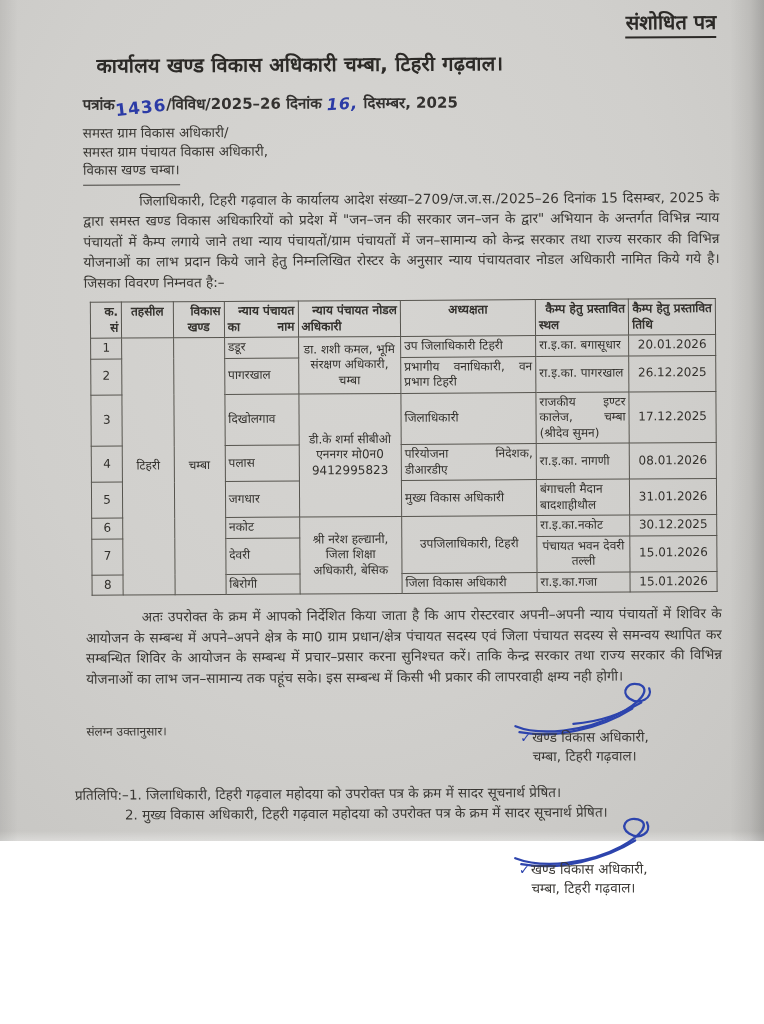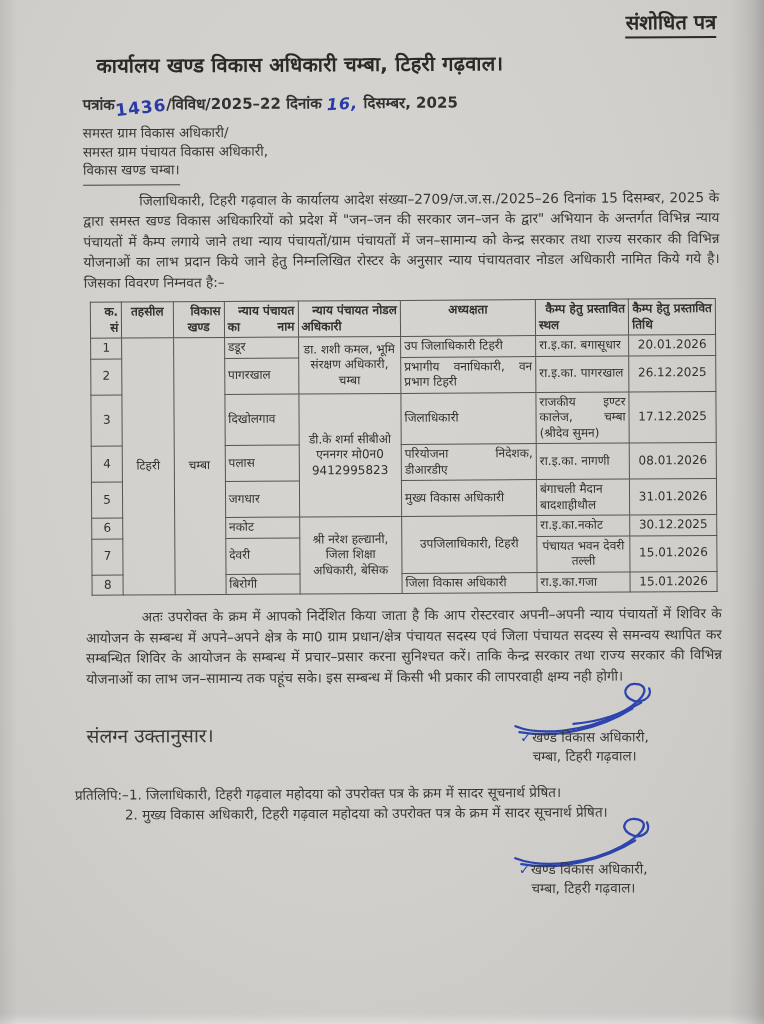--- a/index.html
+++ b/index.html
@@ -1,17 +1,17 @@
 <!DOCTYPE html>
 <html><head>
 <meta charset="utf-8">
 <style>
   html,body{margin:0;padding:0;width:764px;height:1024px;overflow:hidden;
     font-family:"DejaVu Sans","Liberation Sans",sans-serif;}
-  .photo{position:relative;width:764px;height:1024px;
+  .photo{position:relative;width:764px;height:841px;
     background:
       linear-gradient(90deg, rgba(0,0,0,0.07) 0, rgba(0,0,0,0) 18px),
       linear-gradient(270deg, rgba(0,0,0,0.18) 0, rgba(0,0,0,0.07) 14px, rgba(0,0,0,0) 34px),
       linear-gradient(0deg, rgba(255,255,255,0.35) 0, rgba(255,255,255,0) 10px),
       radial-gradient(ellipse at 45% 35%, #d6d5d2 0%, #d0cfcc 55%, #c6c5c2 100%);
     color:#35332f;}
   .content{position:absolute;left:0;top:0;width:764px;padding:10px 46px 0 82px;
     box-sizing:border-box;transform:rotate(-0.35deg);transform-origin:50% 0;}
   .revised{ text-align:right;font-size:20px;font-weight:bold;color:#2c2a27;padding-right:2px;}
   .revised span{border-bottom:2px solid #2c2a27;padding-bottom:2px;}
@@ -27,21 +27,21 @@
   table.roster{border-collapse:collapse;width:626px;margin:9px 0 0 6px;table-layout:fixed;
     font-size:12px;color:#33312d;}
   table.roster th,table.roster td{border:1px solid #57554f;padding:2px 3px;vertical-align:middle;
     line-height:15.5px;word-wrap:break-word;}
   table.roster th{font-weight:bold;vertical-align:top;text-align:right;}
   .th-j{text-align:justify;text-align-last:justify;margin-top:48px;}
   .th-c{text-align:center;text-align-last:center;}
   td.c{text-align:center;}
   td.j{text-align:justify;margin-top:43px;}
   .encl-row{position:relative;height:86px;margin-top:8px;}
-  .enclosure{position:absolute;left:0;top:26px;font-size:19px;color:#3a3834;}
+  .enclosure{position:absolute;left:0;top:26px;font-size:12px;color:#3a3834;}
   .sig-block{position:absolute;right:28px;top:-14px;width:220px;text-align:center;}
   .sig-block.second{position:static;margin:-6px 30px 0 auto;}
   .sig-svg{display:block;margin:0 auto -10px auto;}
   .sig-svg path{stroke:#2d44ad;stroke-width:2.3;fill:none;stroke-linecap:round;}
   .desig{font-size:13.5px;line-height:19px;color:#3a3834;position:relative;}
   .check{color:#2d44ad;font-weight:bold;font-size:13px;margin-right:1px;}
   .copies{margin:2px 0 0 -12px;font-size:13.5px;line-height:20px;color:#3a3834;}
   .copies .row1{display:flex;}
   .copies .lbl{white-space:nowrap;}
   .copies .item2{margin-left:50px;width:560px;}
@@ -52,21 +52,21 @@
 <div class="photo">
   <div class="content">
 
     <div class="revised">
       <span>संशोधित पत्र</span>
     </div>
 
     <div class="office-title">कार्यालय खण्ड विकास अधिकारी चम्बा, टिहरी गढ़वाल।</div>
 
     <div class="refline">
-      <span>पत्रांक</span><span class="hand hand-num">1436</span><span>/विविध/2025–22 दिनांक</span>
+      <span>पत्रांक</span><span class="hand hand-num">1436</span><span>/विविध/2025–26 दिनांक</span>
       <span class="hand hand-day">16,</span>
       <span>दिसम्बर, 2025</span>
     </div>
 
     <div class="addressee">
       <div>समस्त ग्राम विकास अधिकारी/</div>
       <div>समस्त ग्राम पंचायत विकास अधिकारी,</div>
       <div><span class="u">विकास खण्ड चम्बा।</span></div>
     </div>
 

